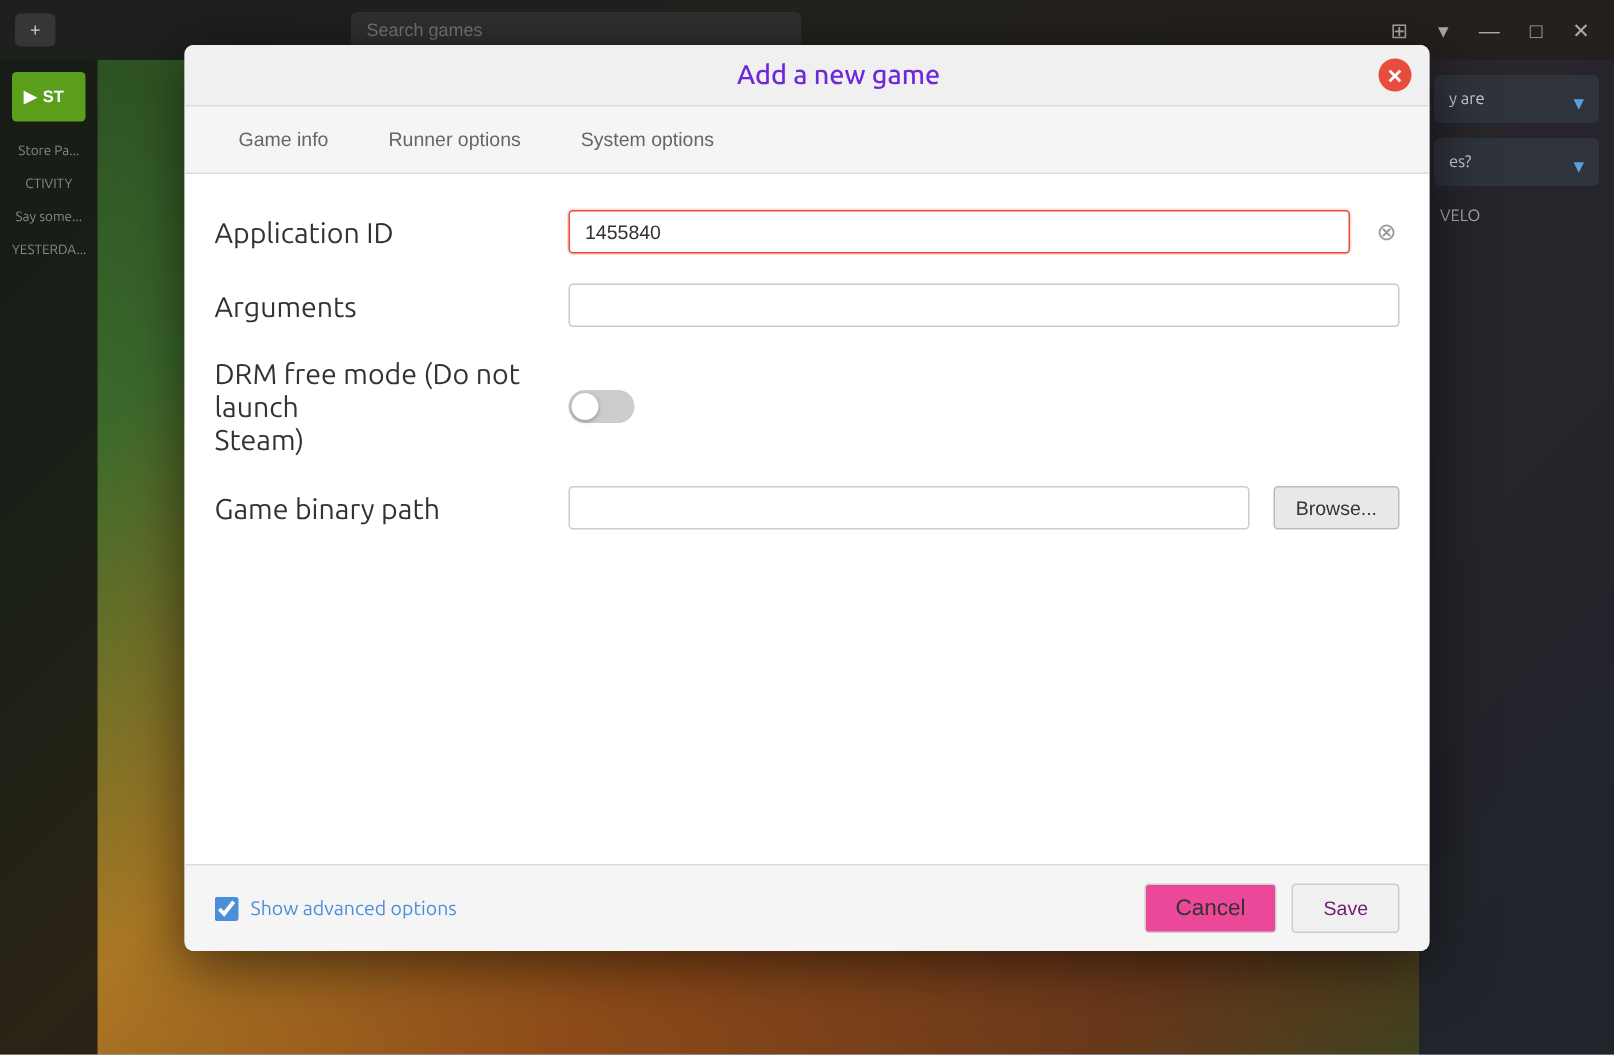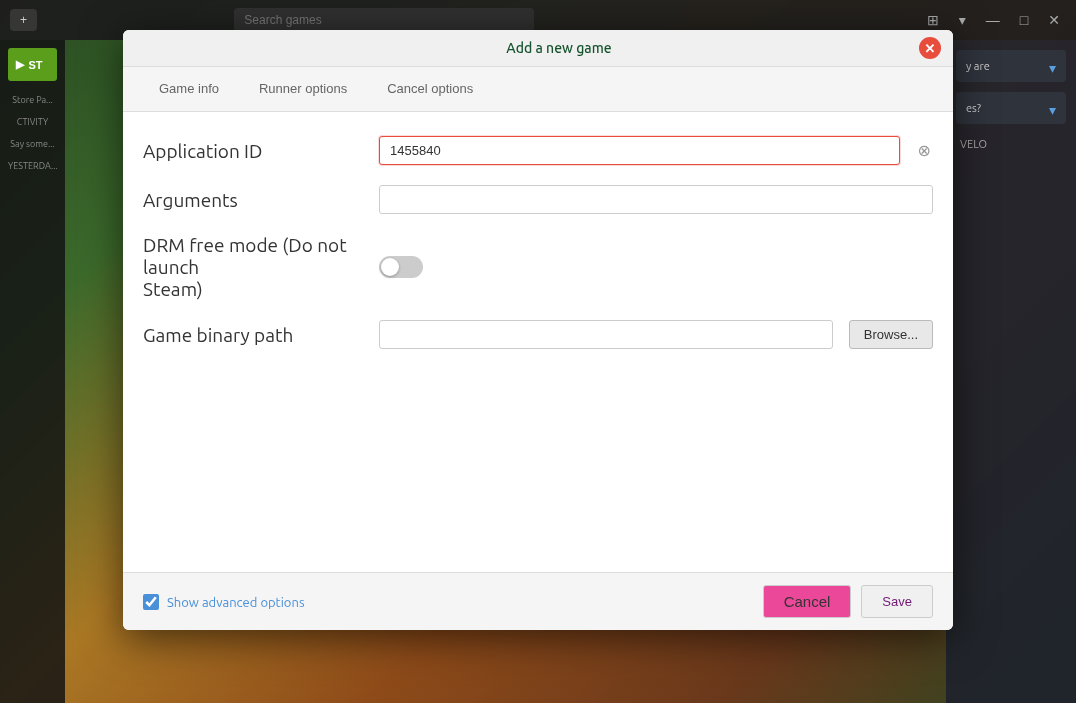--- a/index.html
+++ b/index.html
@@ -105,23 +105,23 @@
       background: #f0f0f0;
       padding: 10px 16px;
       display: flex;
       align-items: center;
       justify-content: center;
       border-bottom: 1px solid #ddd;
       position: relative;
     }
 
     .modal-title {
-      font-size: 14px;
+      font-size: 18px;
       font-weight: 500;
-      color: #14532d;
+      color: #6d28d9;
       margin-left: 42px;
     }
 
     .modal-close {
       position: absolute;
       right: 12px;
       top: 50%;
       transform: translateY(-50%);
       background: #e74c3c;
       border: none;
@@ -440,21 +440,21 @@
   <div class="modal">
 
     <div class="modal-titlebar">
       <span class="modal-title">Add a new game</span>
       <button class="modal-close">✕</button>
     </div>
 
     <div class="tabs">
       <button class="tab">Game info</button>
       <button class="tab">Runner options</button>
-      <button class="tab">Cancel options</button>
+      <button class="tab">System options</button>
     </div>
 
     <div class="modal-body">
 
       <div class="form-row">
         <label class="form-label">Application ID</label>
         <input class="form-control highlighted" type="text" value="1455840" style="">
         <button class="clear-btn">⊗</button>
       </div>
 

